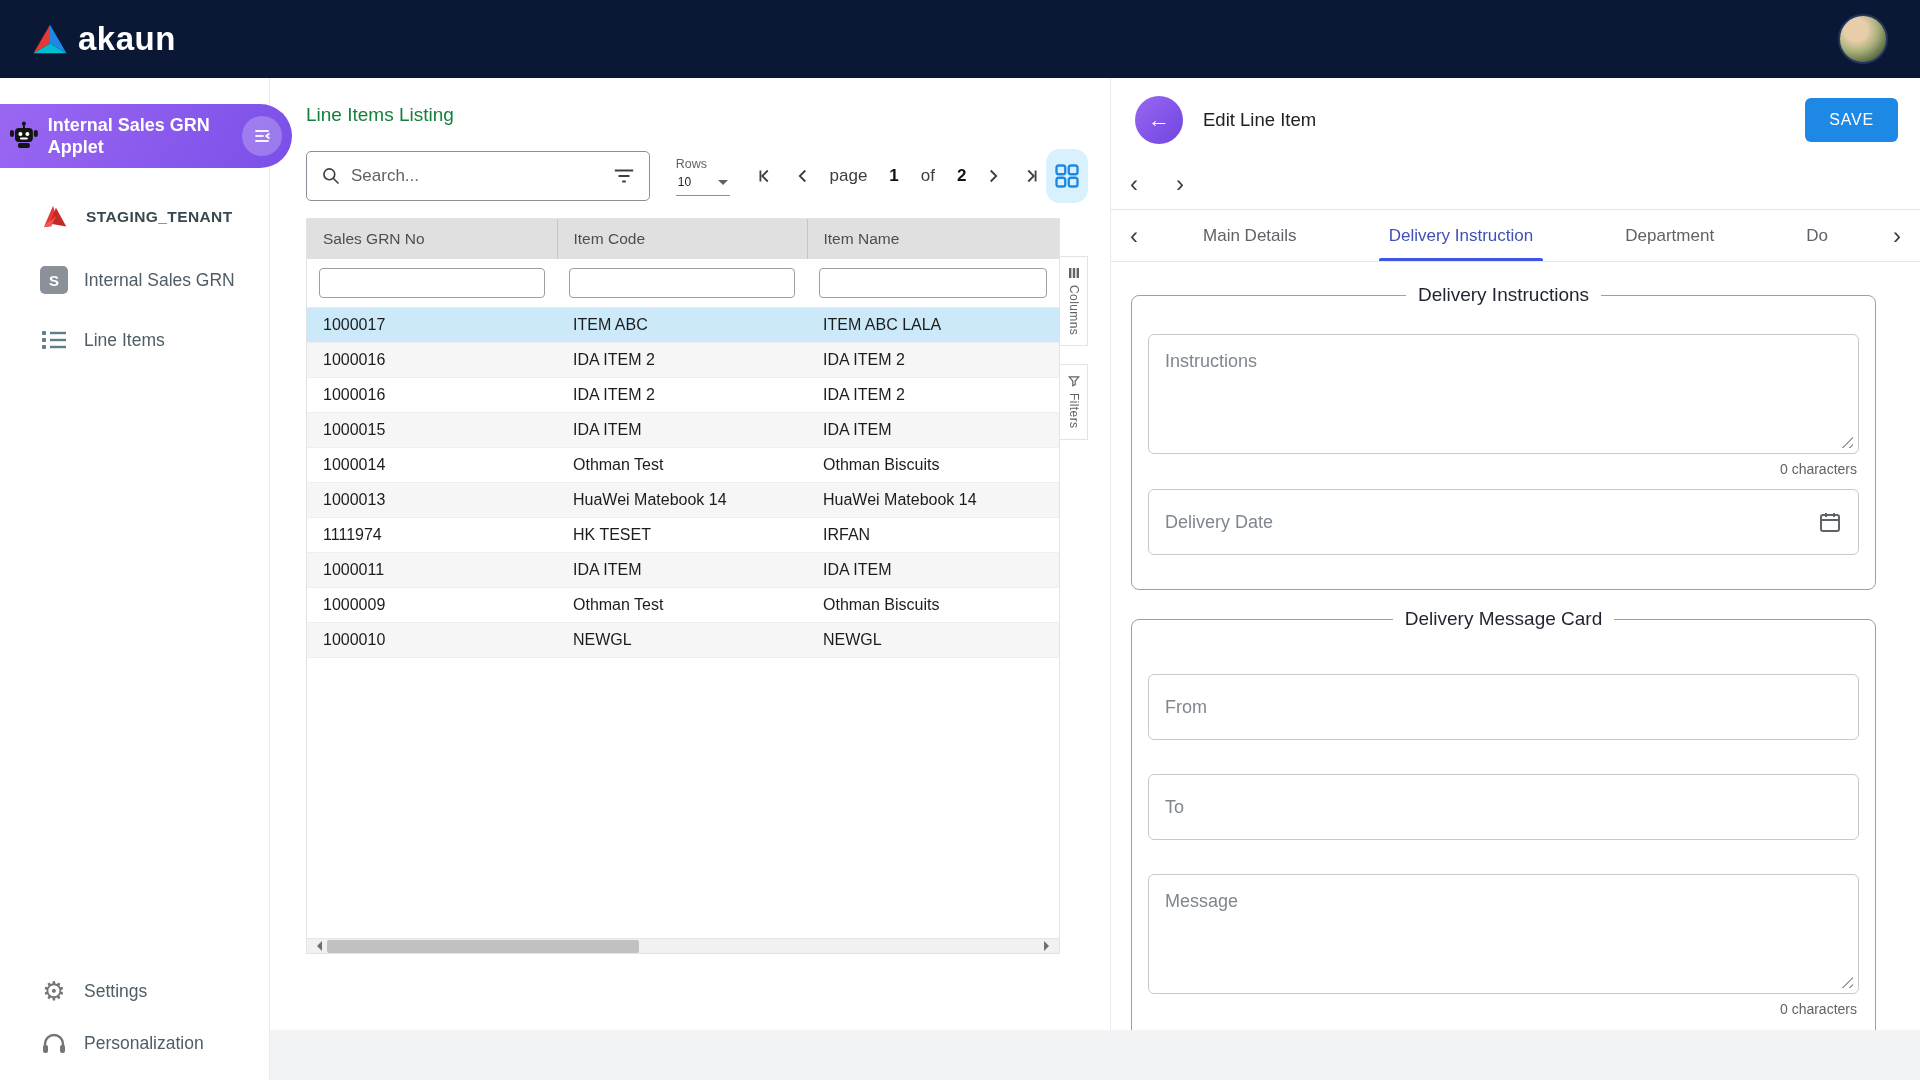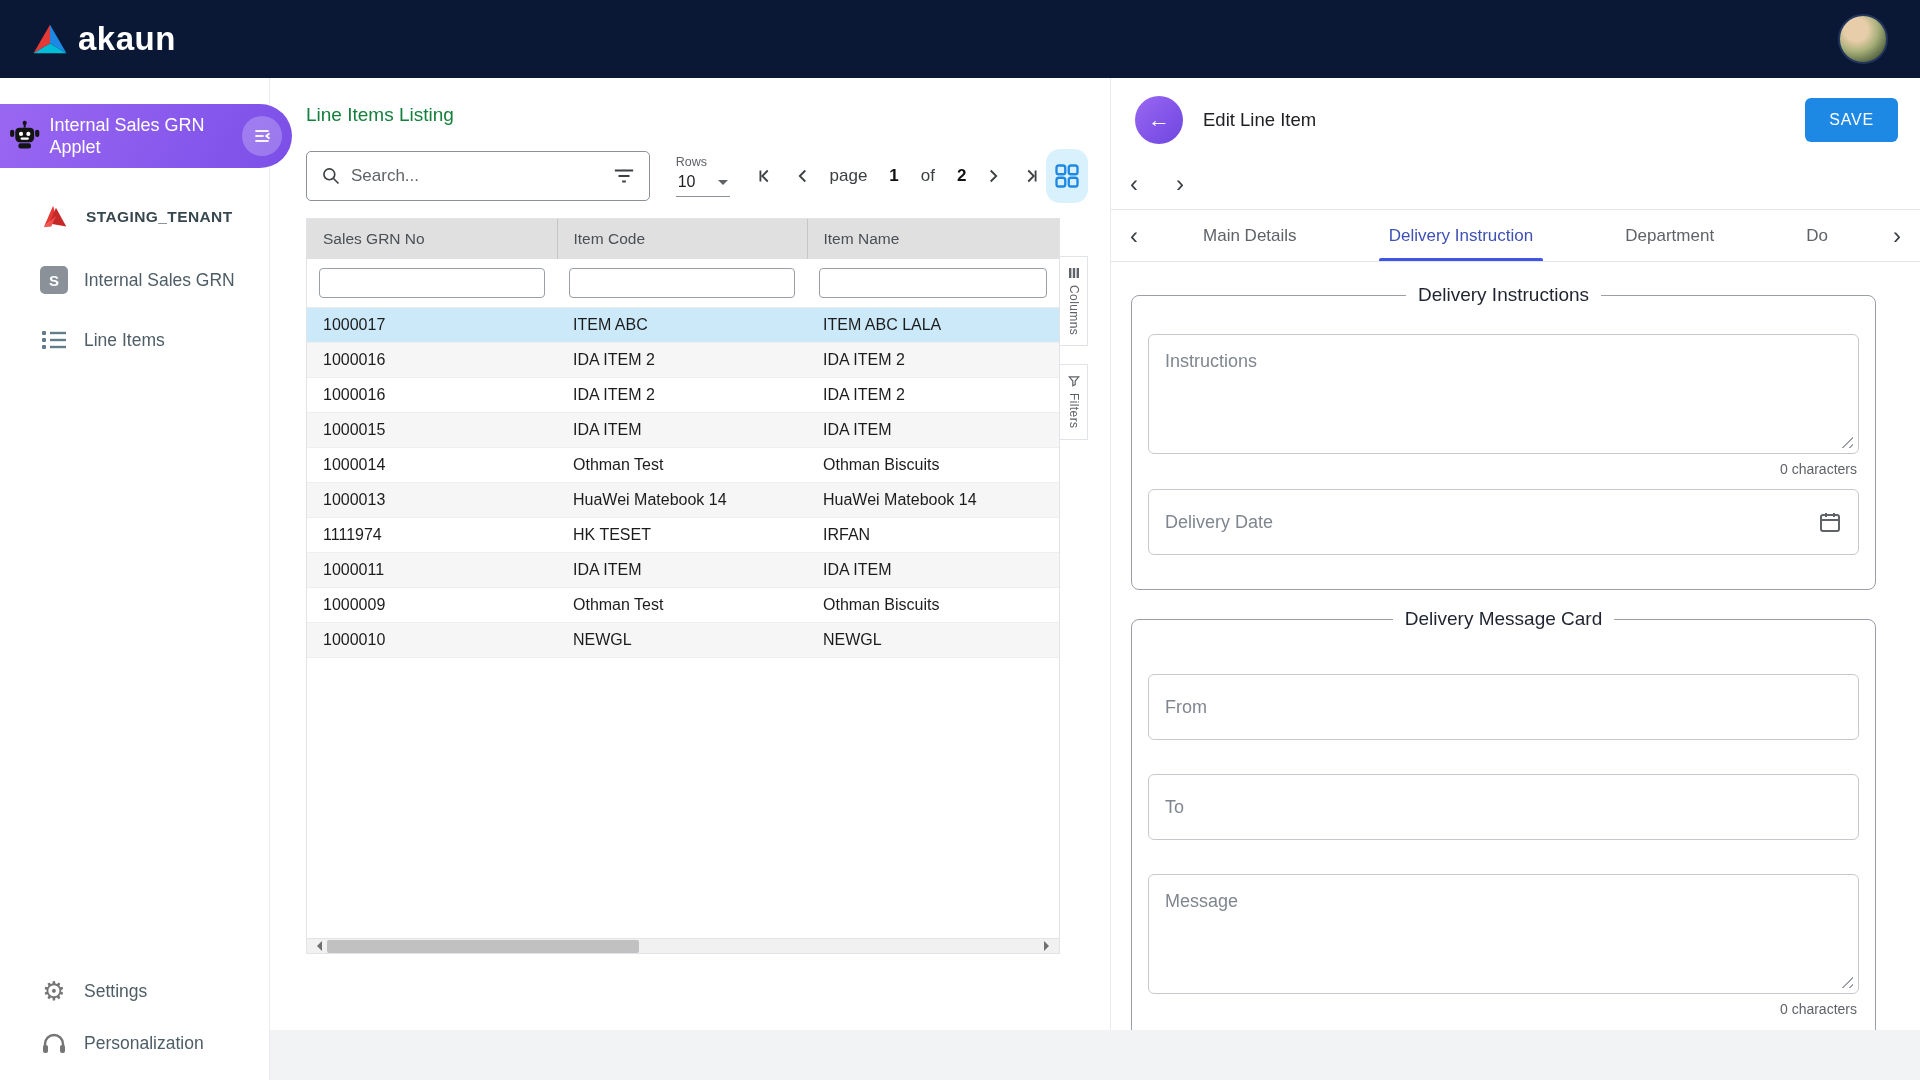--- a/index.html
+++ b/index.html
@@ -15,21 +15,21 @@
     border:2px solid #23355c}
 
   
   .app-body{display:flex;height:1002px;background:#f1f3f4}
 
   
   .sidebar{width:270px;background:#fff;border-right:1px solid #e8eaed;display:flex;flex-direction:column;padding-top:26px;flex:none}
   .banner{width:292px;min-height:64px;border-radius:0 32px 32px 0;
     background:linear-gradient(120deg,var(--banner-from,#9a67f2),var(--banner-to,#7b4fe8));
     display:flex;align-items:center;gap:8px;padding:8px 58px 8px 8px;position:relative;
-    color:#fff;font-weight:400;font-size:18px;line-height:1.25;z-index:2}
+    color:#fff;font-weight:700;font-size:18px;line-height:1.25;z-index:2}
   .banner-toggle{position:absolute;right:10px;top:50%;transform:translateY(-50%);width:40px;height:40px;border-radius:50%;
     background:rgba(255,255,255,.24);display:flex;align-items:center;justify-content:center;cursor:pointer}
   .side-row{display:flex;align-items:center;gap:16px;padding-left:40px;margin-top:34px;cursor:pointer}
   .tenant-label{font-size:15.5px;font-weight:700;letter-spacing:.4px;color:#37474f}
   .side-label{font-size:17.5px;color:#4e5d66}
   .s-badge{width:28px;height:28px;border-radius:5px;background:#8a9199;color:#fff;font-size:15px;font-weight:700;
     display:flex;align-items:center;justify-content:center}
   .side-bottom{margin-top:auto;margin-bottom:24px}
   .side-bottom .side-row{margin-top:26px}
   .gear-glyph{font-size:26px;color:#757575;line-height:1;width:28px;text-align:center}
@@ -37,21 +37,21 @@
   
   .listing{flex:1;background:#fff;height:952px;padding:20px 22px 0 36px;display:flex;flex-direction:column;min-width:0}
   .listing-title{font-size:19px;font-weight:500;color:#15803d;margin:6px 0 22px}
   .controls{display:flex;align-items:center;height:56px;margin-bottom:14px}
   .searchbox{width:438px;height:50px;border:1px solid #8a8f98;border-radius:5px;display:flex;align-items:center;gap:10px;padding:0 14px;background:#fff}
   .searchbox input{border:0;outline:0;flex:1;font-size:17px;font-family:inherit;color:#202124;min-width:0}
   .searchbox input::placeholder{color:#5f6368}
   .filter-ic{margin-left:auto;flex:none;cursor:pointer}
   .rows-widget{margin-left:26px;width:70px;cursor:pointer}
   .rows-label{font-size:12.5px;color:#5f6368;margin-bottom:2px}
-  .rows-value{display:flex;align-items:center;justify-content:space-between;border-bottom:1px solid #8a8f98;padding:2px 2px 5px;font-size:16px;color:#202124}
+  .rows-value{display:flex;align-items:center;justify-content:space-between;border-bottom:1px solid #8a8f98;padding:2px 2px 5px;font-size:12px;color:#202124}
   .caret{width:0;height:0;border:5px solid transparent;border-top-color:#5f6368;margin-top:5px}
   .pagination{margin-left:20px;display:flex;align-items:center;gap:8px;font-size:17px;color:#3c4043}
   .pg-btn{width:30px;height:30px;display:flex;align-items:center;justify-content:center;cursor:pointer}
   .pg-text{display:flex;align-items:center;gap:22px;margin:0 4px}
   .pg-num{font-weight:700;color:#111}
   .grid-btn{margin-left:auto;width:54px;height:54px;border-radius:14px;background:#d9f1fd;display:flex;align-items:center;justify-content:center;cursor:pointer;border:0}
 
   .table-zone{display:flex;height:736px;position:relative}
   .table-scroll{flex:1;border:1px solid #e0e3e7;position:relative;background:#fff;min-width:0;overflow:hidden}
   table.grid{width:100%;border-collapse:collapse;table-layout:fixed}

